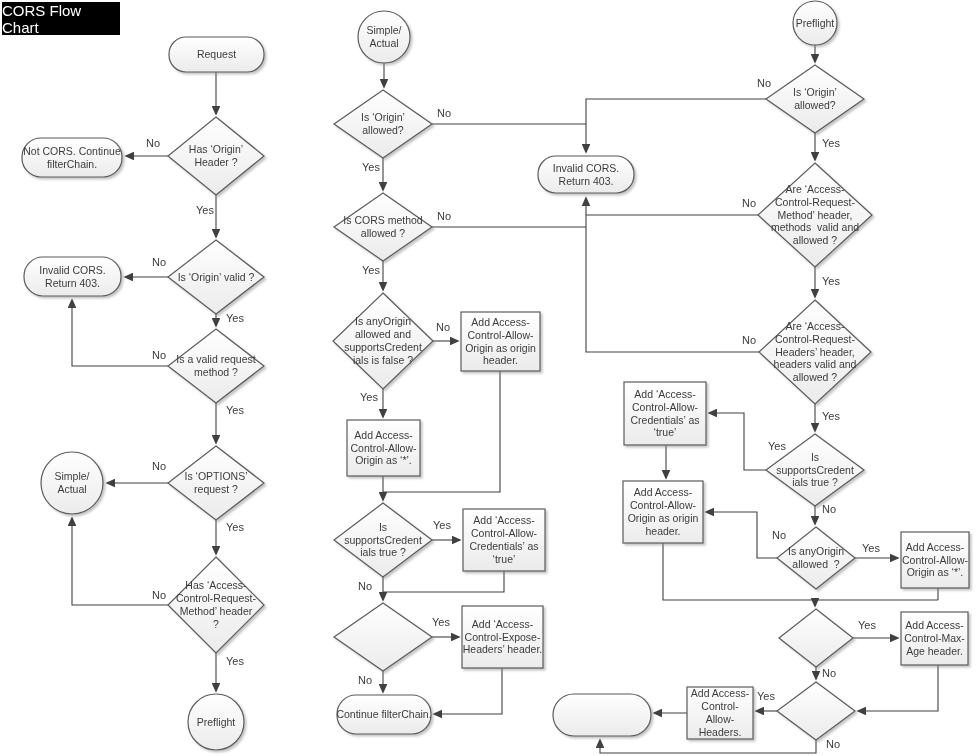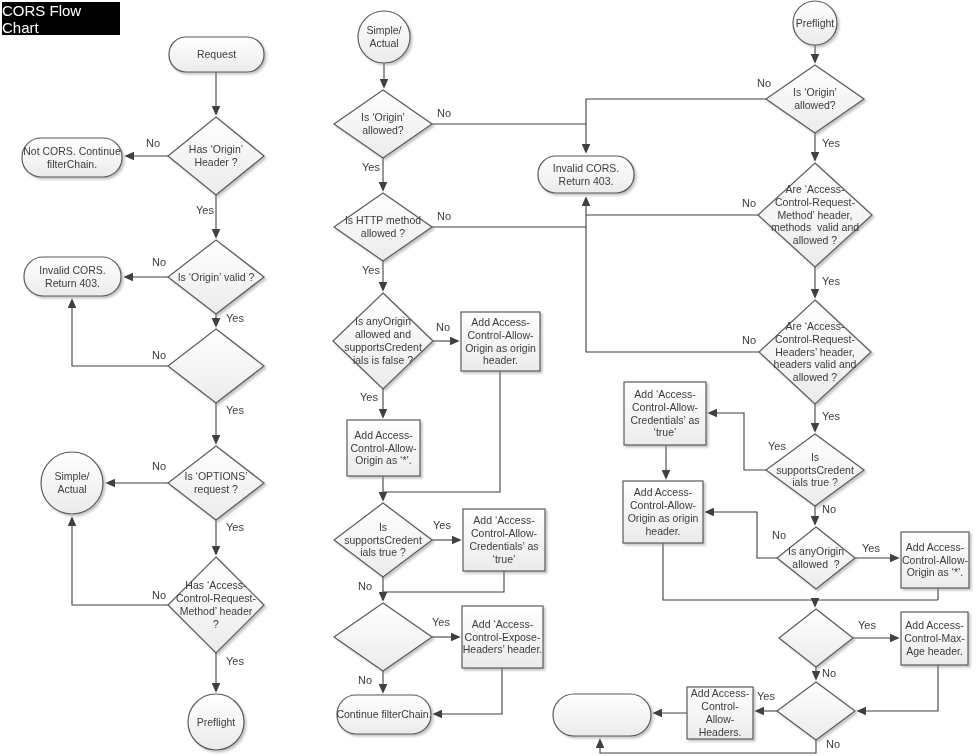--- a/index.html
+++ b/index.html
@@ -146,37 +146,39 @@
   </svg>
 
   <div class="lbl" style="left:169px;top:37px;width:95px;height:35px">Request</div>
   <div class="lbl" style="left:168px;top:117px;width:96px;height:78px">Has ‘Origin’
 Header ?</div>
   <div class="lbl" style="left:168px;top:240px;width:96px;height:74px">Is ‘Origin’ valid ?</div>
   <div class="lbl" style="left:22px;top:138px;width:100px;height:39px">Not CORS. Continue
 filterChain.</div>
   <div class="lbl" style="left:24px;top:257px;width:97px;height:39px">Invalid CORS.
 Return 403.</div>
+  <div class="lbl" style="left:168px;top:329px;width:96px;height:74px">Is a valid request
+method ?</div>
   <div class="lbl" style="left:168px;top:446px;width:96px;height:74px">Is ‘OPTIONS’
 request ?</div>
   <div class="lbl" style="left:41px;top:452px;width:62px;height:62px">Simple/
 Actual</div>
   <div class="lbl" style="left:168px;top:557px;width:96px;height:96px">Has ‘Access-
 Control-Request-
 Method’ header
 ?</div>
   <div class="lbl" style="left:188px;top:694px;width:56px;height:56px">Preflight</div>
 
   <div class="lbl" style="left:358px;top:11px;width:52px;height:52px">Simple/
 Actual</div>
   <div class="lbl" style="left:334px;top:90px;width:98px;height:68px">Is ‘Origin’
 allowed?</div>
   <div class="lbl" style="left:538px;top:156px;width:96px;height:37px">Invalid CORS.
 Return 403.</div>
-  <div class="lbl" style="left:334px;top:193px;width:98px;height:68px">Is HTTP method
+  <div class="lbl" style="left:334px;top:193px;width:98px;height:68px">Is CORS method
 allowed ?</div>
   <div class="lbl" style="left:333px;top:293px;width:100px;height:96px">Is anyOrigin
 allowed and
 supportsCredent
 ials is false ?</div>
   <div class="lbl" style="left:461px;top:312px;width:79px;height:59px">Add Access-
 Control-Allow-
 Origin as origin
 header.</div>
   <div class="lbl" style="left:347px;top:420px;width:73px;height:56px">Add Access-

